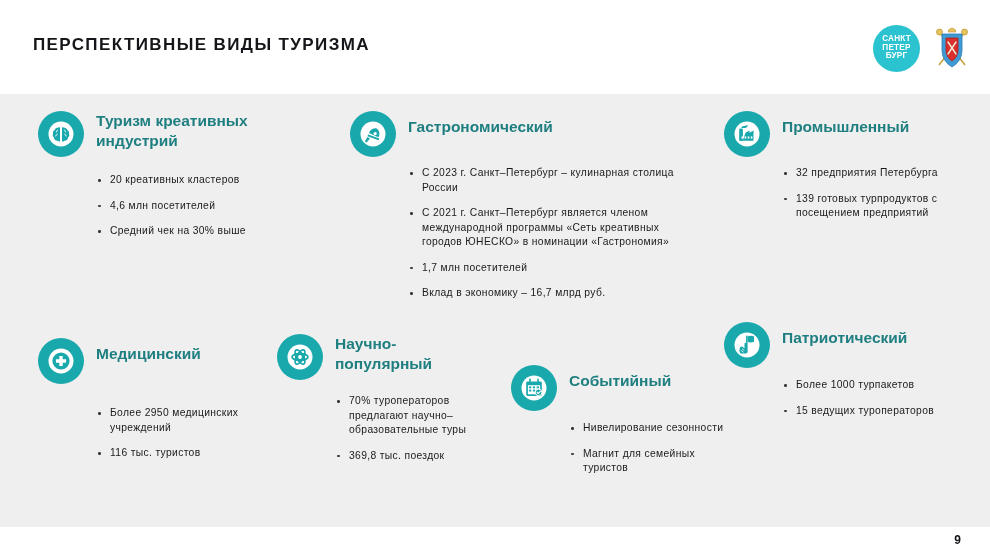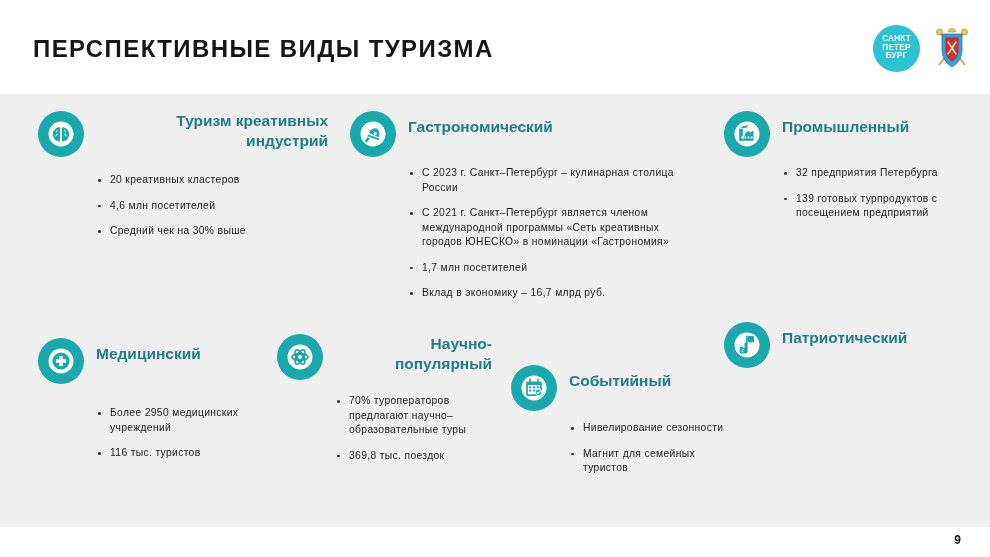--- a/index.html
+++ b/index.html
@@ -22,21 +22,21 @@
   #header {
     position: absolute;
     left: 0; top: 0;
     width: 990px; height: 94px;
     background: #ffffff;
   }
   #slide-title {
     position: absolute;
     left: 33px;
     top: 35px;
-    font-size: 24px;
+    font-size: 17px;
     font-weight: bold;
     letter-spacing: 1.4px;
     color: #16161a;
     white-space: nowrap;
   }
   #logo-zone {
     position: absolute;
     right: 18px;
     top: 24px;
     display: flex;
@@ -83,21 +83,20 @@
 
   
   .card {
     position: absolute;
     display: block;
   }
   .card-head {
     display: flex;
     align-items: flex-start;
     gap: 12px;
-    text-align: right;
   }
   .icon-badge {
     flex: 0 0 auto;
     width: 46px; height: 46px;
     border-radius: 50%;
     background: #19a8ab;
     display: flex;
     align-items: center;
     justify-content: center;
   }
@@ -342,19 +341,23 @@
           <path d="M15.6 6.4 q3.2 -1.5 6.4 0 v5.4 q-3.2 1.5 -6.4 0 z" fill="#19a8ab"></path>
           <path d="M8.4 23.4 q-1.6 -2.8 -0.6 -5.4 q0.8 -2.1 2.6 -1.2 l2.1 1.5 v-4.2 q0 -1.3 1.2 -1.3 q1.2 0 1.2 1.3 v8.5 q0 0.9 -0.9 0.9 z" fill="#19a8ab"></path>
           <g stroke="#ffffff" stroke-width="0.85" stroke-linecap="round">
             <line x1="10.4" y1="19.0" x2="12.0" y2="20.2"></line>
             <line x1="9.6" y1="20.8" x2="11.1" y2="21.9"></line>
           </g>
         </svg>
       </span>
       <div class="card-title">Патриотический</div>
     </div>
+    <ul class="bullets">
+      <li>Более  1000  турпакетов</li>
+      <li>15  ведущих туроператоров</li>
+    </ul>
   </div>
 
   <div id="footer">
     <div id="page-number">9</div>
   </div>
 
 </div>
 
 </body></html>

